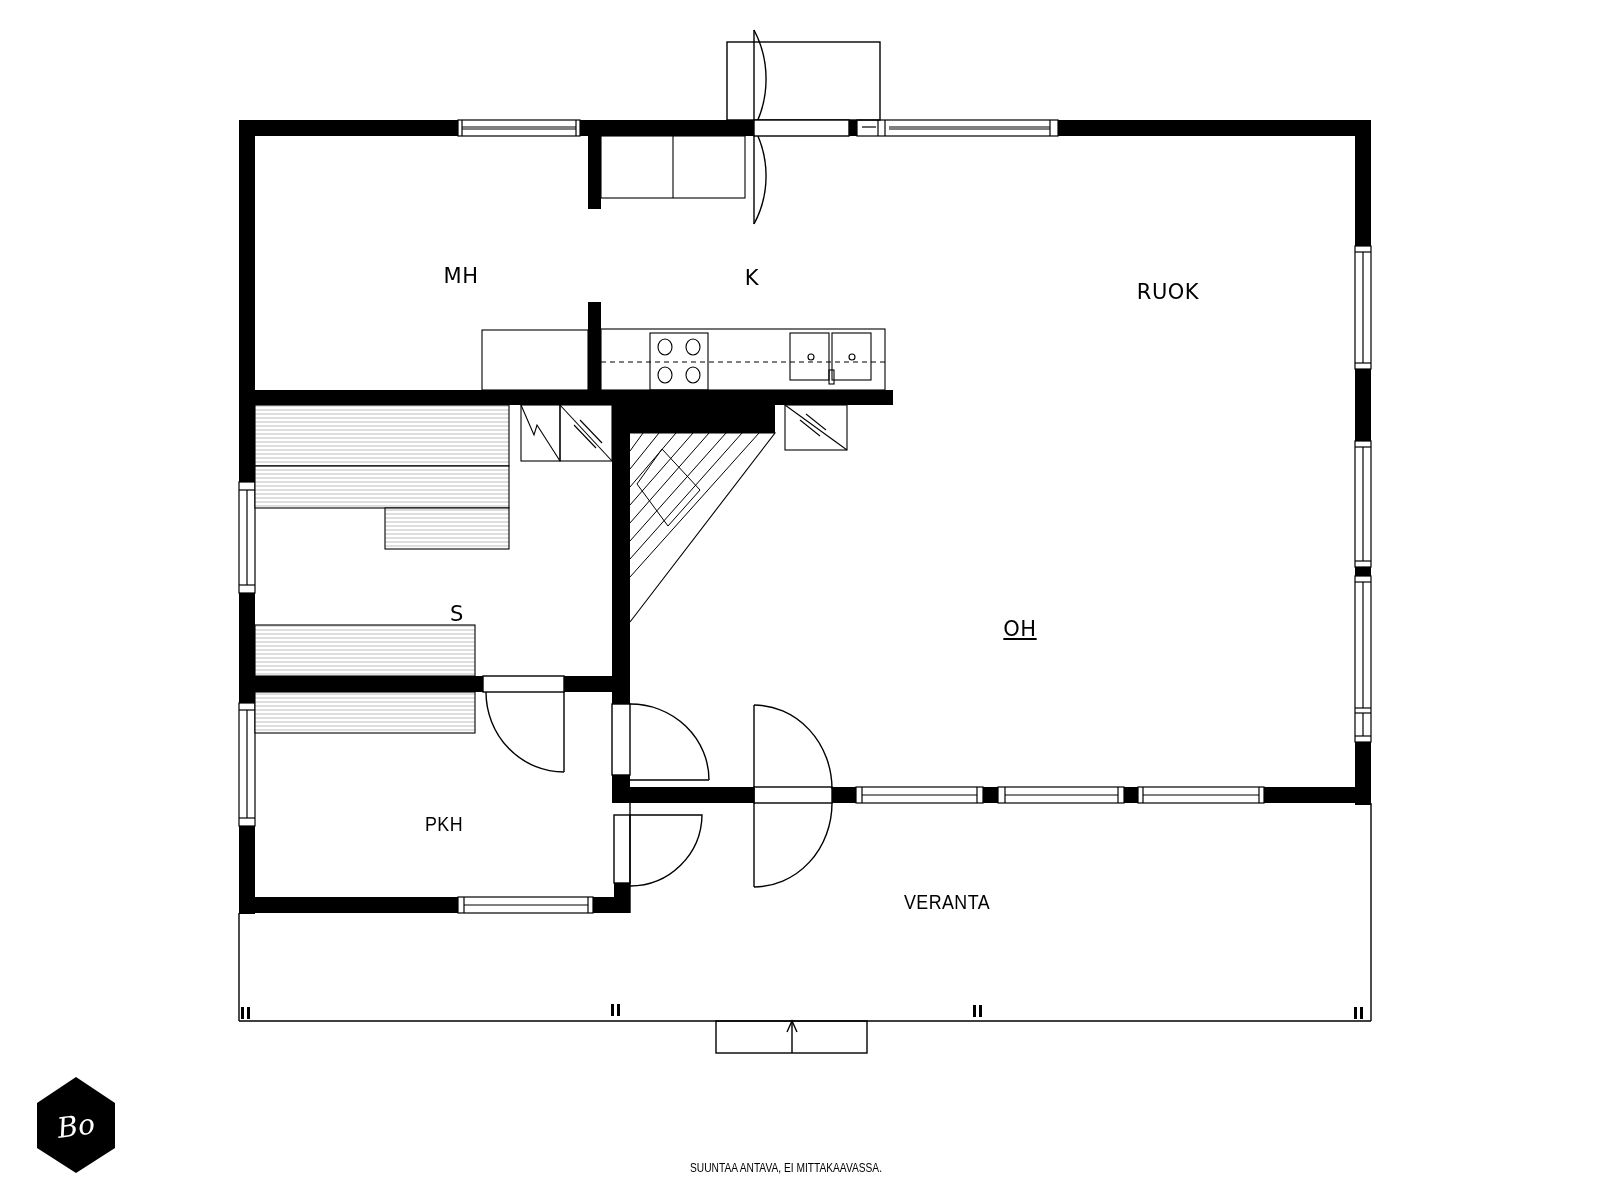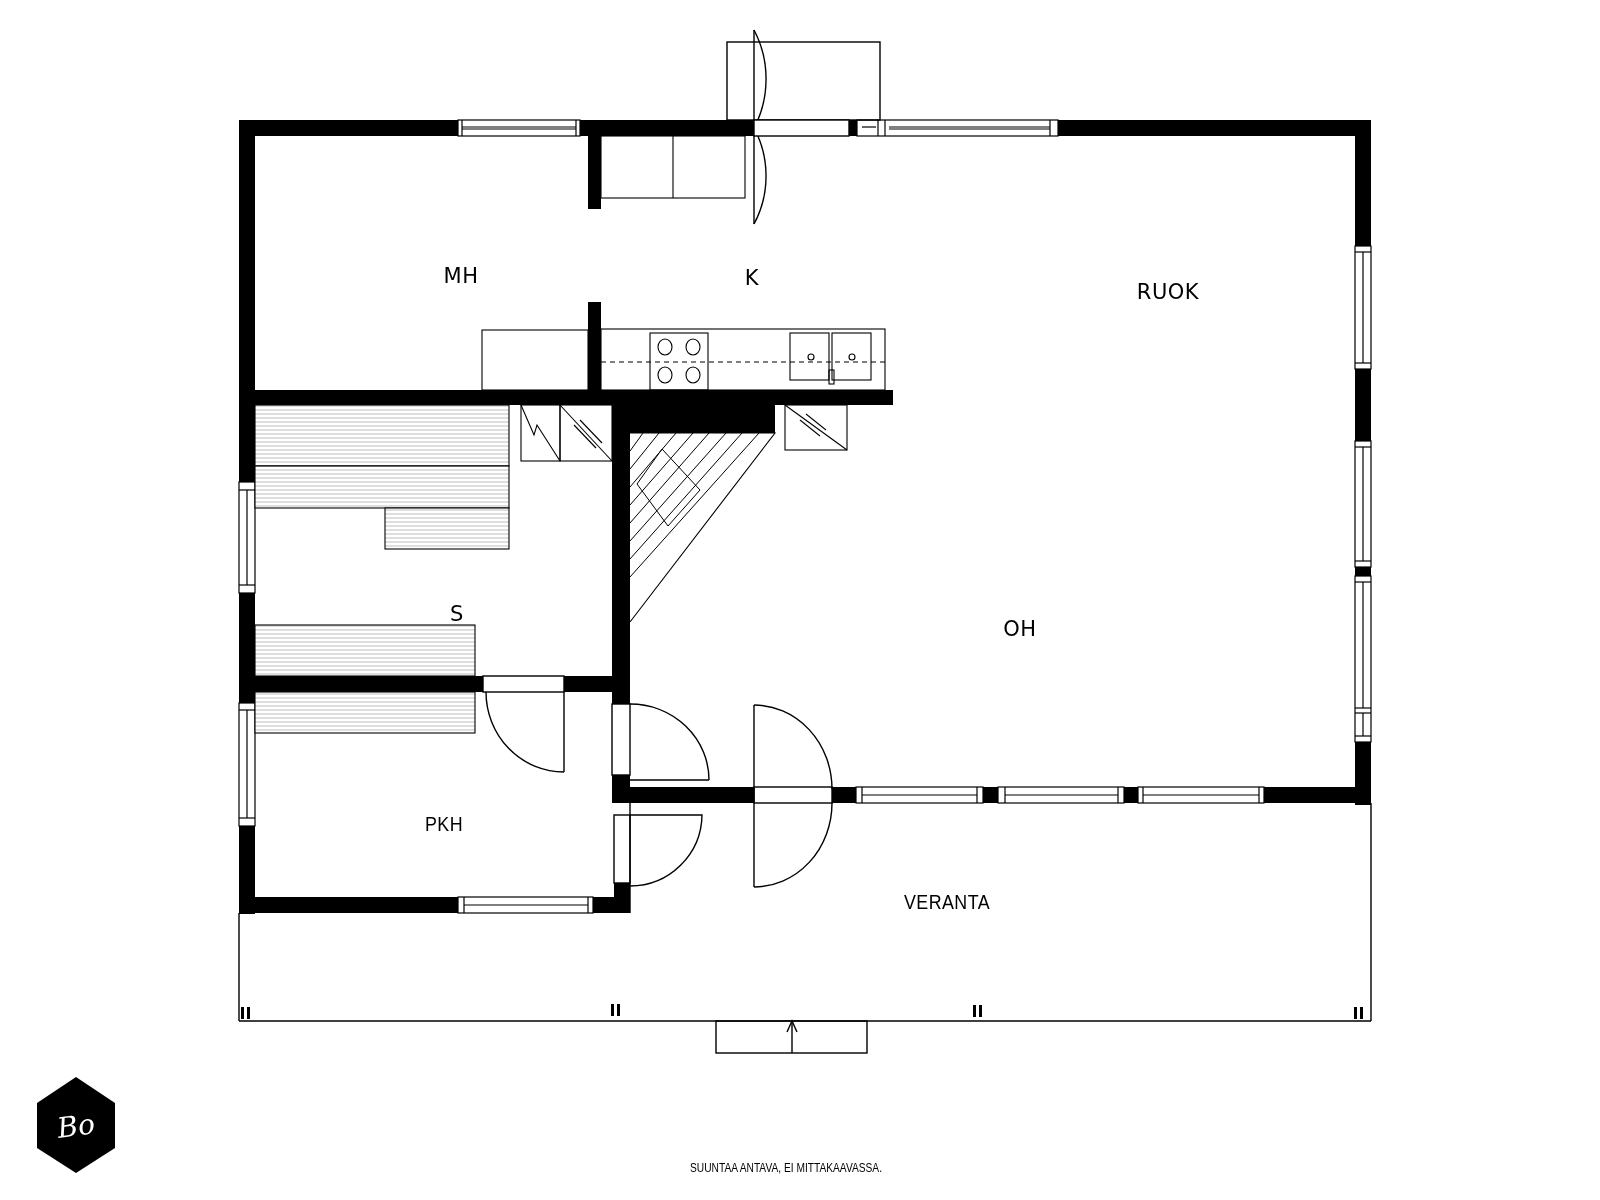--- a/index.html
+++ b/index.html
@@ -233,19 +233,19 @@
       <rect x="1360" y="1007" width="3" height="12"></rect>
   </g>
 
   <polygon points="76,1077 115,1103 115,1148 76,1173 37,1148 37,1103" fill="#000"></polygon>
 </svg>
 
 <div class="room-label" style="left:413px;top:276px;margin-left:48px;">MH</div>
 <div class="room-label" style="left:752px;top:278px;">K</div>
 <div class="room-label" style="left:1168px;top:292px;">RUOK</div>
 <div class="room-label" style="left:457px;top:614px;">S</div>
-<div class="room-label" style="left:1020px;top:629px;">OH</div>
+<div class="room-label" style="left:1020px;top:629px;text-decoration:underline;">OH</div>
 <div class="room-label cond" style="left:444px;top:824px;">PKH</div>
 <div class="room-label cond" style="left:947px;top:902px;">VERANTA</div>
 
 <div id="logo-text">Bo</div>
 
 <div id="footer-note">SUUNTAA ANTAVA, EI MITTAKAAVASSA.</div>
 
 </body></html>

